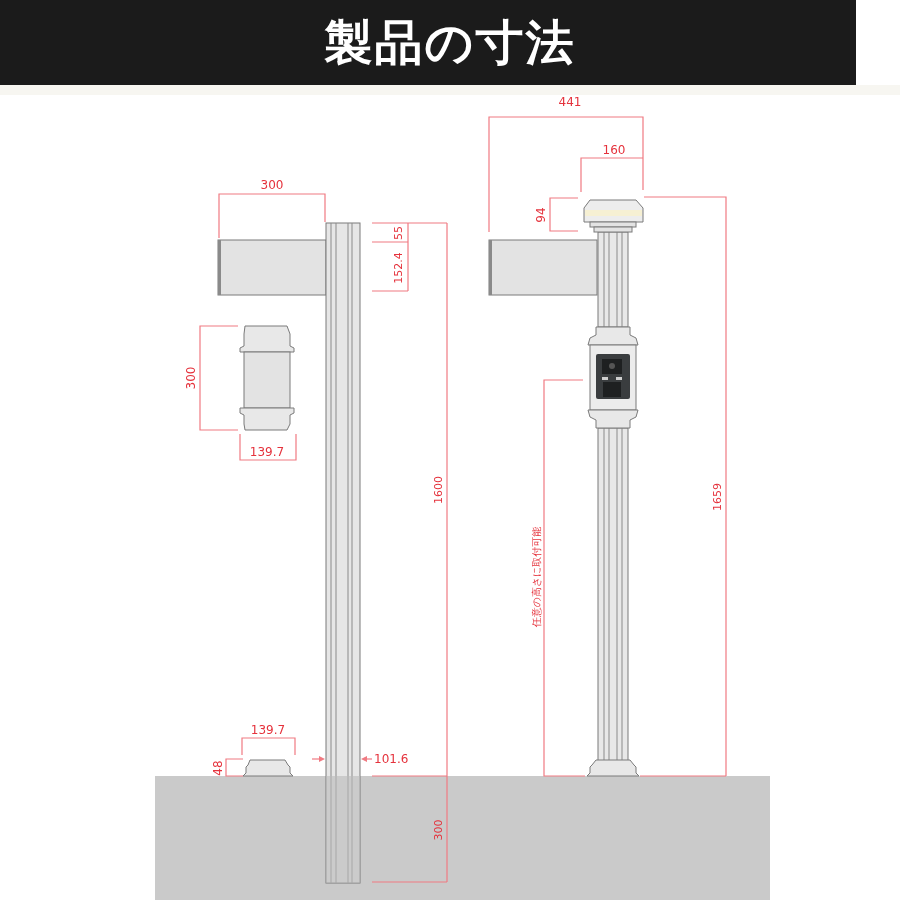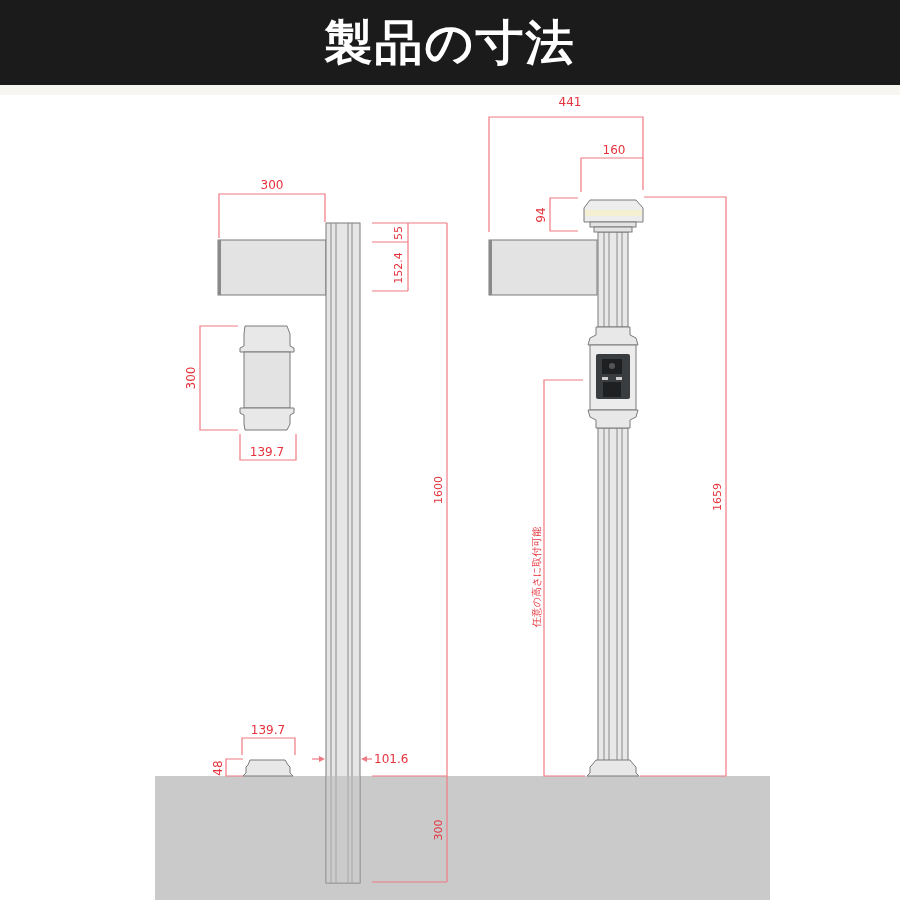--- a/index.html
+++ b/index.html
@@ -1,19 +1,19 @@
 <!DOCTYPE html>
 <html><head>
 <meta charset="utf-8">
 <style>
   html, body { margin:0; padding:0; }
   body { width:900px; height:900px; overflow:hidden; background:#ffffff; position:relative;
          font-family:"DejaVu Sans","Liberation Sans",sans-serif; }
-  .header { position:absolute; left:0; top:0; width:900px; height:85px; background:#1b1b1b;
-            display:flex; align-items:center; justify-content:center; }
+  .header { position:absolute; left:0; top:0; width:812px; height:85px; background:#1b1b1b;
+            display:flex; align-items:center; justify-content:center;padding-left:44px; }
   .header-title { color:#ffffff; font-size:48px; font-weight:bold; letter-spacing:2px; }
   .strip { position:absolute; left:0; top:85px; width:900px; height:10px; background:#f7f6f1; }
   .ground { position:absolute; left:155px; top:776px; width:615px; height:124px; background:#cacaca; }
   svg.draw { position:absolute; left:0; top:0; }
   .dim { font-family:"DejaVu Sans","Liberation Sans",sans-serif; font-size:12px; fill:#e5323c; }
   .dim-v { font-family:"DejaVu Sans","Liberation Sans",sans-serif; font-size:11px; fill:#e5323c; }
 </style>
 </head>
 <body>
 

